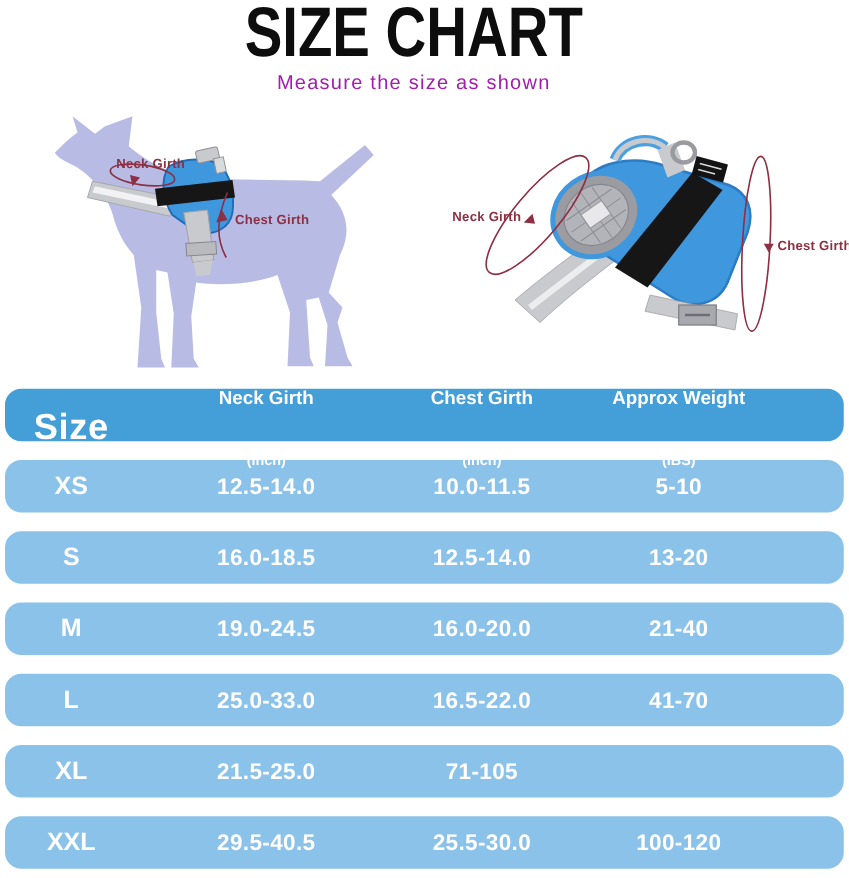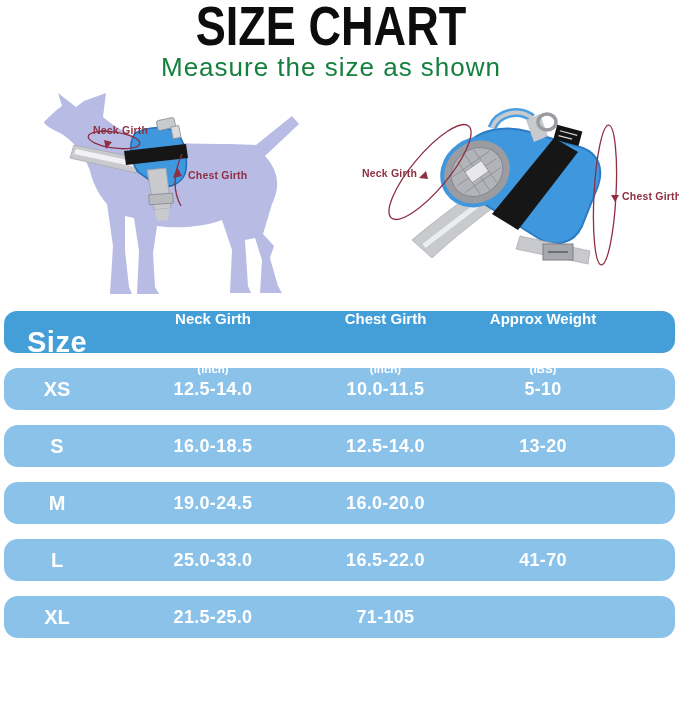--- a/index.html
+++ b/index.html
@@ -7,22 +7,22 @@
     width:679px;height:702px;position:relative;overflow:hidden;
     background:#ffffff;font-family:"Liberation Sans",sans-serif;
   }
   .heading{position:absolute;top:0;left:0;width:662px;text-align:center;}
   .title{
     margin:0;font-size:55px;line-height:50px;font-weight:900;letter-spacing:0px;
     color:var(--title-black);transform:scaleX(0.82) scaleY(1.02);transform-origin:50% 0;
     white-space:nowrap;
   }
   .subtitle{
-    margin:2px 0 0 0;font-size:26px;line-height:30px;font-weight:400;
-    color:#15803d;letter-spacing:1px;
+    margin:2px 0 0 0;font-size:16px;line-height:30px;font-weight:400;
+    color:#a21caf;letter-spacing:1px;
   }
   .fig{position:absolute;}
   .fig-dog{left:8px;top:88px;width:330px;height:217px;}
   .fig-harness{left:340px;top:88px;width:339px;height:217px;}
   .annot{stroke:var(--annotation-red);fill:none;stroke-width:1.3px;}
   .annot-arrow{fill:var(--annotation-red);stroke:none;}
   .annot-label{
     fill:var(--annotation-red);font-family:"Liberation Sans",sans-serif;
     font-size:10.5px;font-weight:700;letter-spacing:0.2px;
   }
@@ -30,21 +30,21 @@
   .harness-blue{fill:var(--harness-blue);}
   .strap-gray{fill:var(--strap-gray);}
   .strap-black{fill:var(--strap-black);}
   .size-table{position:absolute;left:4px;top:311px;width:671px;}
   .bar{
     height:42px;border-radius:13px;margin-bottom:15px;
     display:grid;grid-template-columns:106px 206px 139px 176px 1fr;
     align-items:center;text-align:center;color:var(--table-text);
   }
   .bar.hdr{background:var(--header-blue);}
-  .bar.row{background:var(--row-blue);border-radius:14px;}
+  .bar.row{background:var(--row-blue);}
   .h-size{font-size:29px;font-weight:700;letter-spacing:0.5px;}
   .h-col{line-height:1.05;font-weight:700;}
   .h-label{font-size:15px;display:block;}
   .h-unit{font-size:11.5px;display:block;margin-top:36px;}
   .cell-size{font-size:20px;font-weight:700;}
   .cell-val{font-size:18px;font-weight:700;letter-spacing:0.3px;}
 </style>
 </head>
 <body>
 
@@ -172,33 +172,41 @@
       <div class="cell-val">16.0-18.5</div>
       <div class="cell-val">12.5-14.0</div>
       <div class="cell-val">13-20</div>
       <div></div>
     </div>
 
     <div class="bar row">
       <div class="cell-size">M</div>
       <div class="cell-val">19.0-24.5</div>
       <div class="cell-val">16.0-20.0</div>
+      <div class="cell-val">21-40</div>
       <div></div>
     </div>
 
     <div class="bar row">
       <div class="cell-size">L</div>
       <div class="cell-val">25.0-33.0</div>
       <div class="cell-val">16.5-22.0</div>
       <div class="cell-val">41-70</div>
       <div></div>
     </div>
 
     <div class="bar row">
       <div class="cell-size">XL</div>
       <div class="cell-val">21.5-25.0</div>
       <div class="cell-val">71-105</div>
       <div></div>
     </div>
 
+    <div class="bar row">
+      <div class="cell-size">XXL</div>
+      <div class="cell-val">29.5-40.5</div>
+      <div class="cell-val">25.5-30.0</div>
+      <div class="cell-val">100-120</div>
+      <div></div>
+    </div>
   </div>
 
 </div>
 
 </body></html>

